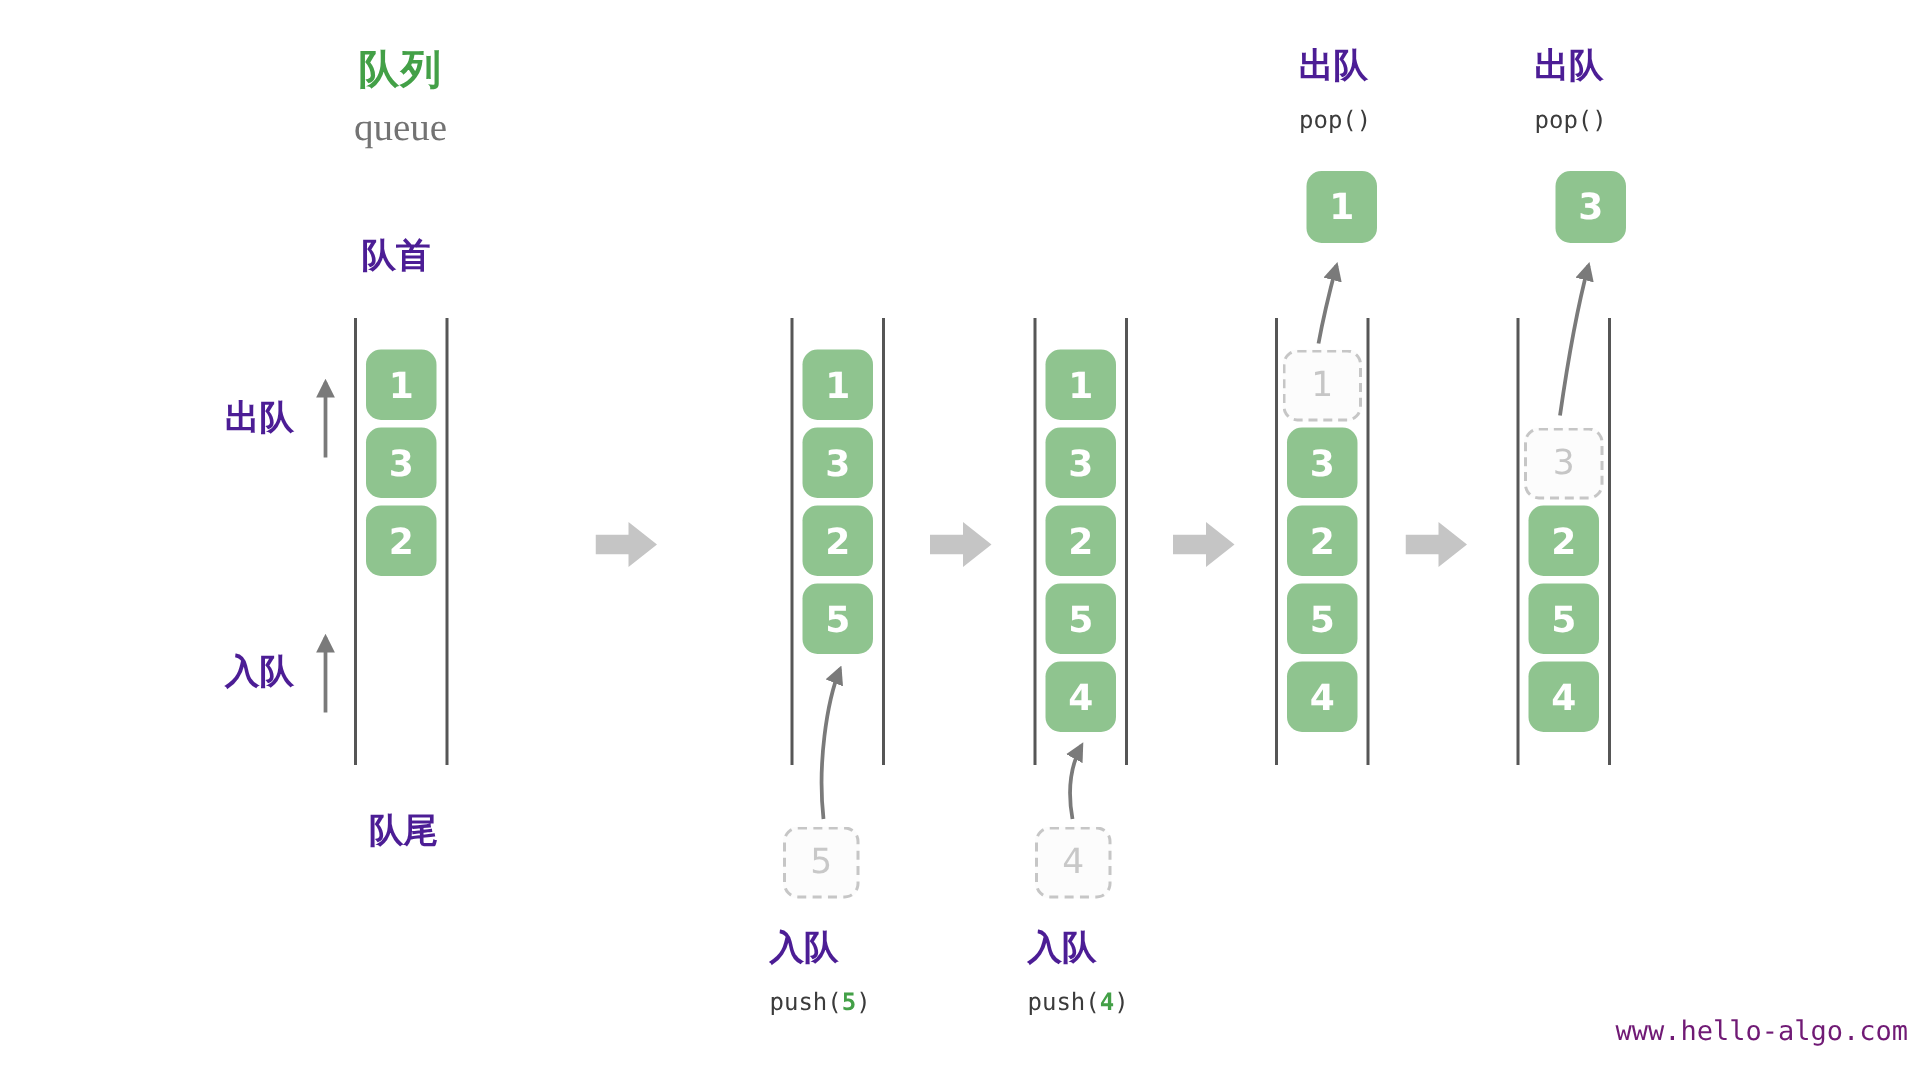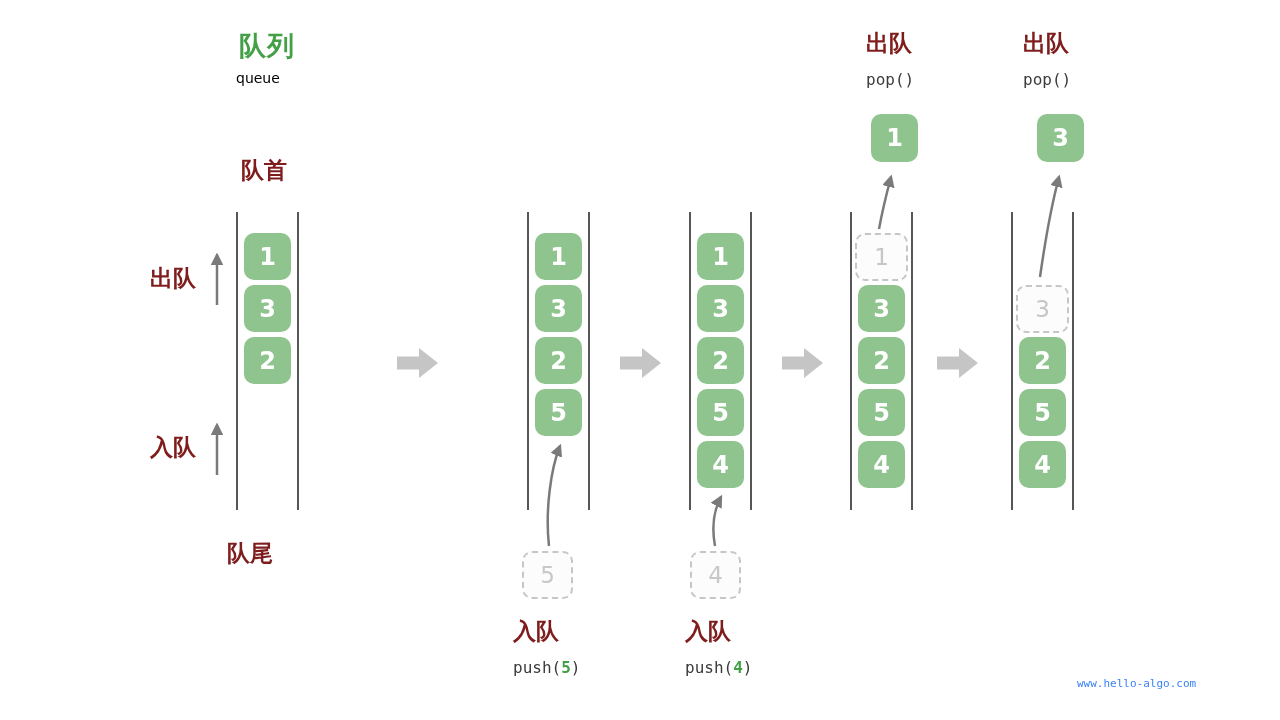--- a/index.html
+++ b/index.html
@@ -1,26 +1,26 @@
 <!DOCTYPE html>
 <html><head>
 <meta charset="utf-8">
 <style>
   html,body { margin:0; padding:0; background:#ffffff; }
   .canvas {
     position:relative; width:1280px; height:720px; background:#ffffff;
     font-family:"DejaVu Sans","Liberation Sans",sans-serif; color:#3b3b3b; overflow:hidden;
   }
   .abs { position:absolute; }
-  .zh { font-weight:700; font-size:23px; color:#7f1d1d; white-space:nowrap; }
+  .zh { font-weight:700; font-size:23px; color:#4c1d95; white-space:nowrap; }
   .code { font-family:"DejaVu Sans Mono","Liberation Mono",monospace; font-size:16px; color:#3b3b3b; white-space:nowrap; }
   .title-zh { left:239px; top:28px; font-size:27px; font-weight:700; color:#43a047; letter-spacing:1px; }
-  .title-en { left:236px; top:70px; font-size:14px; color:#000000; }
+  .title-en { left:236px; top:70px; font-size:26px; color:#737373;font-family:Liberation Serif, serif; }
   .front-label { left:241px; top:155px;font-family:Liberation Serif, serif; }
-  .rear-label  { left:227px; top:538px; }
+  .rear-label  { left:246px; top:538px; }
   .deq-label   { left:150px; top:263px; }
   .enq-label   { left:150px; top:432px; }
 
   .queue-col {
     position:absolute; top:212px; width:63px; height:298px; box-sizing:border-box;
     border-left:2px solid #565656; border-right:2px solid #565656;
   }
   .col-1 { left:236px; } .col-2 { left:527px; } .col-3 { left:689px; }
   .col-4 { left:850px; } .col-5 { left:1011px; }
 
@@ -60,21 +60,21 @@
   .arg-green { color:#43a047; font-weight:700; }
 
   .block-arrow { position:absolute; width:42px; height:34px; }
   .ba-1 { left:397px; top:346px; } .ba-2 { left:620px; top:346px; }
   .ba-3 { left:782px; top:346px; } .ba-4 { left:937px; top:346px; }
 
   .arrow-overlay { position:absolute; left:0; top:0; width:1280px; height:720px; pointer-events:none; }
 
   .watermark {
     position:absolute; left:1077px; top:677px; font-family:"DejaVu Sans Mono","Liberation Mono",monospace;
-    font-size:11px; color:#3b82f6; white-space:nowrap;
+    font-size:18px; color:#701a75; white-space:nowrap;
   }
 </style>
 </head>
 <body>
 
 <div class="canvas">
 
   <svg class="arrow-overlay" viewBox="0 0 1280 720">
     <defs>
       <marker id="ah" markerWidth="5" markerHeight="5" refX="4" refY="2.5" orient="auto">

